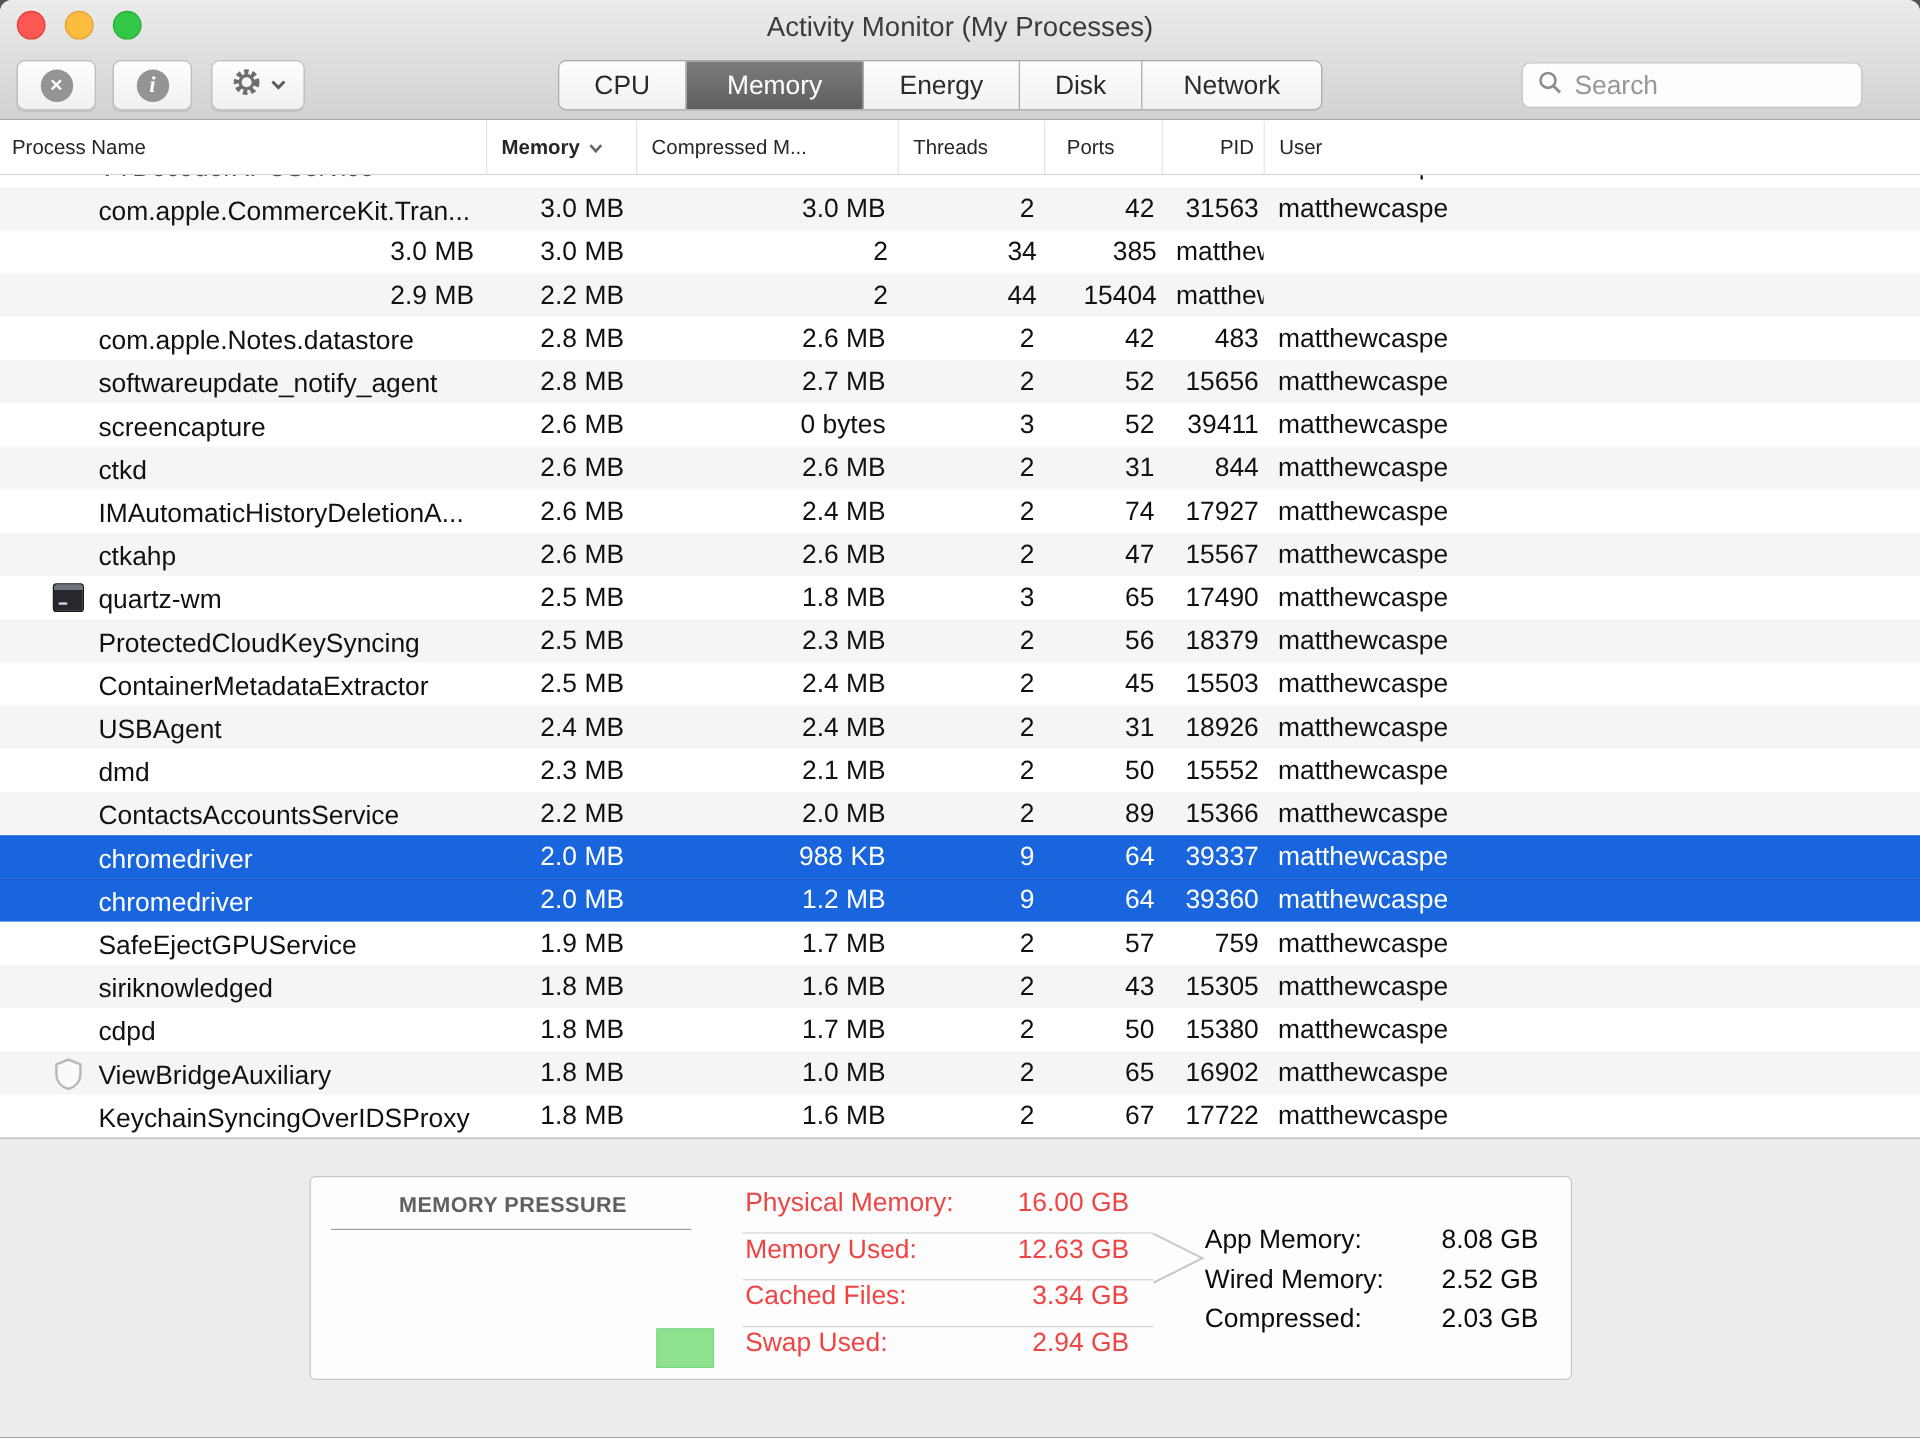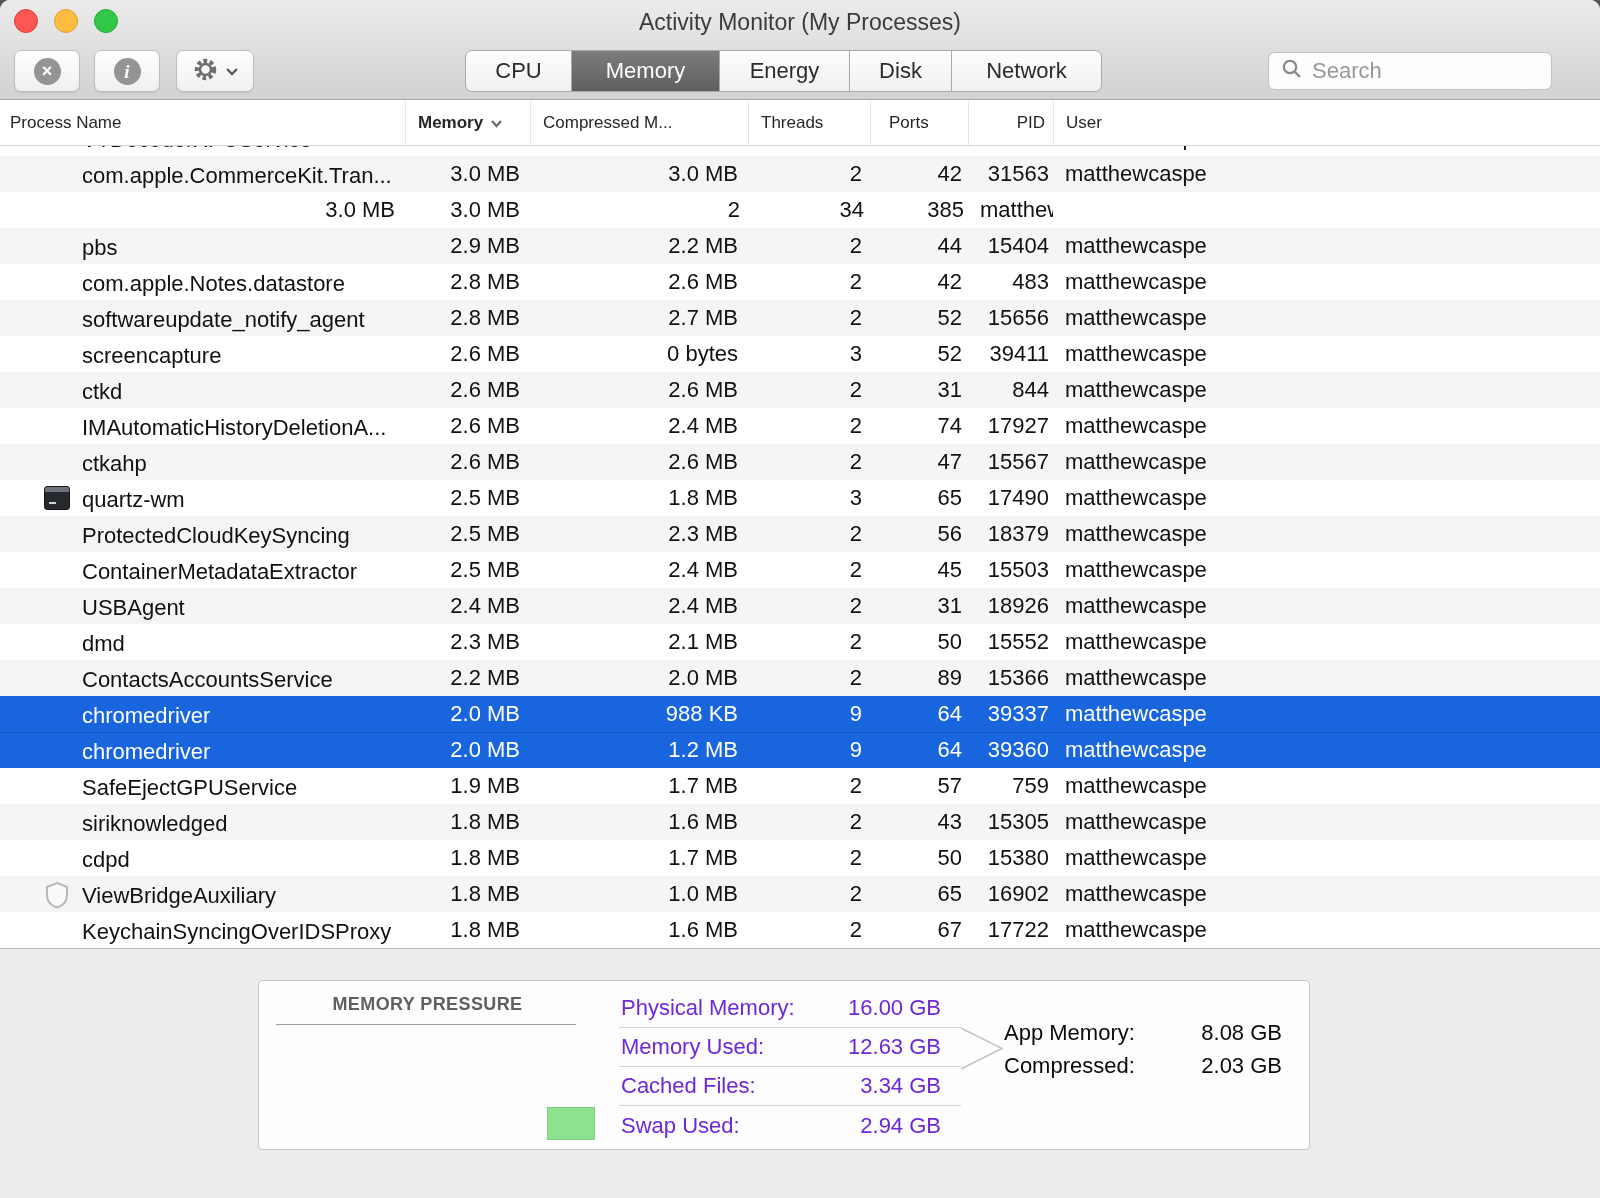--- a/index.html
+++ b/index.html
@@ -79,22 +79,22 @@
   
   .footer { position:absolute; top:948px; left:0; right:0; bottom:0; background:#ececec; border-top:1px solid #b9b9b9; }
   .stats-box { position:absolute; left:258px; top:31px; width:1052px; height:170px;
                background:#fdfdfd; border:1px solid #c6c6c6; border-radius:5px; }
   .mp-section { position:absolute; left:0; top:0; width:337px; height:100%; }
   .mp-title { text-align:center; margin-top:13px; font-size:18px; font-weight:bold; color:#606060; letter-spacing:.4px; }
   .mp-hr { border-top:1px solid #9f9f9f; margin:9px 20px 0 17px; }
   .mp-bar { position:absolute; right:1px; bottom:9px; width:48px; height:33px;
             background:#8ee28f; border:1px solid #79d37f; }
   .stats-mid { position:absolute; left:360px; top:8px; width:342px; }
-  .stat-row { height:39px; display:flex; align-items:center; justify-content:space-between;
-              font-size:22px; color:#6d28d9; padding:0 20px 0 2px; }
+  .stat-row { height:39px; display:flex; justify-content:space-between;
+              font-size:22px; color:#ef4444; padding:0 20px 0 2px; }
   .stat-row.sep { border-bottom:1px solid #d2d2d2; }
   .mid-chevron { position:absolute; left:702px; top:46px; }
   .stats-right { position:absolute; left:745px; top:35px; width:278px; }
   .stat-row-r { height:33px; display:flex; align-items:center; justify-content:space-between;
                 font-size:22px; color:#0b0b0b; }
 </style>
 </head>
 <body>
 
 <div class="window">
@@ -194,24 +194,20 @@
       </div>
       <div class="row grid-cols">
         <div class="cell cell-right c-mem">3.0 MB</div>
         <div class="cell cell-right c-comp">3.0 MB</div>
         <div class="cell cell-right c-thr">2</div>
         <div class="cell cell-right c-ports">34</div>
         <div class="cell cell-right c-pid">385</div>
         <div class="cell c-user">matthewcaspe</div>
       </div>
       <div class="row grid-cols">
-        <div class="cell cell-name">
-          <div class="icon-slot"></div>
-          <span>pbs</span>
-        </div>
         <div class="cell cell-right c-mem">2.9 MB</div>
         <div class="cell cell-right c-comp">2.2 MB</div>
         <div class="cell cell-right c-thr">2</div>
         <div class="cell cell-right c-ports">44</div>
         <div class="cell cell-right c-pid">15404</div>
         <div class="cell c-user">matthewcaspe</div>
       </div>
       <div class="row grid-cols">
         <div class="cell cell-name">
           <div class="icon-slot"></div>
@@ -483,20 +479,24 @@
           <polyline points="0,1 41,21.5 0,42" fill="none" stroke="#c6c6c6" stroke-width="1.6"></polyline>
         </svg>
       </div>
 
       <div class="stats-right" id="stats-right">
           <div class="stat-row-r">
             <span>App Memory:</span>
             <span>8.08 GB</span>
           </div>
           <div class="stat-row-r">
+            <span>Wired Memory:</span>
+            <span>2.52 GB</span>
+          </div>
+          <div class="stat-row-r">
             <span>Compressed:</span>
             <span>2.03 GB</span>
           </div>
         </div>
     </div>
   </div>
 
 </div>
 
 </body></html>

